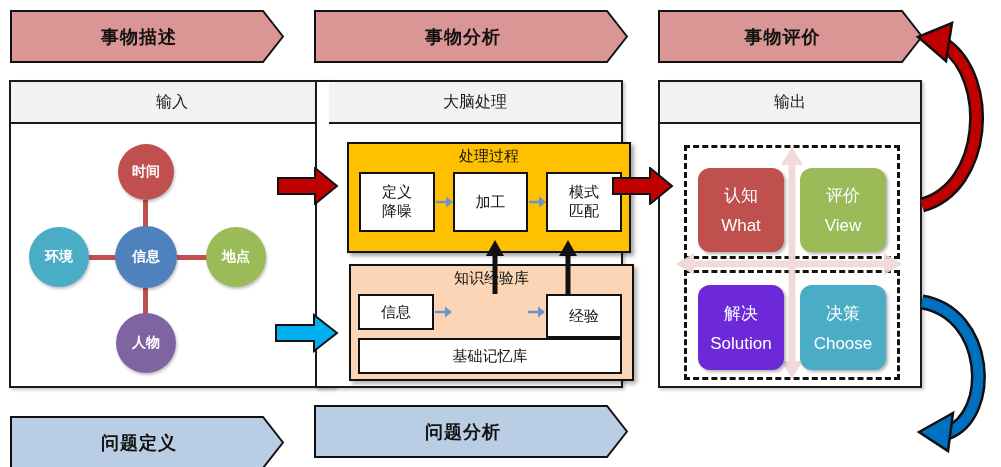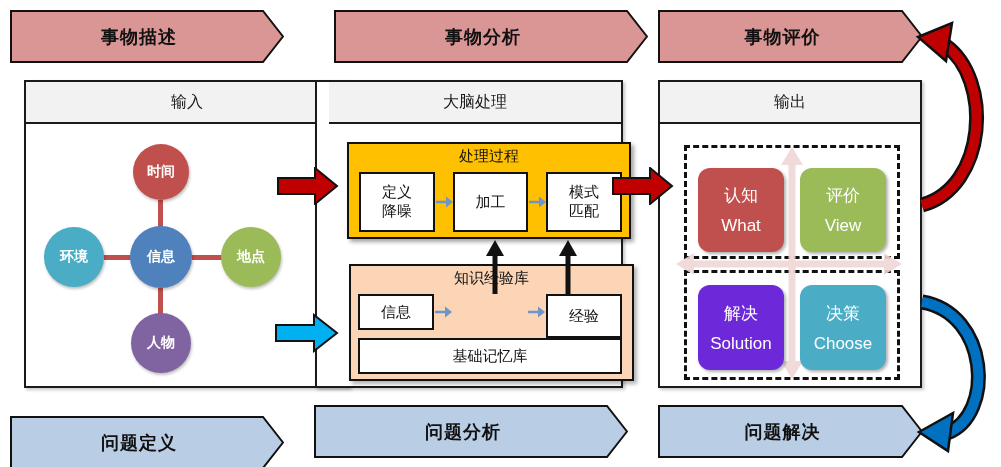--- a/index.html
+++ b/index.html
@@ -24,21 +24,21 @@
   .circle { position:absolute; border-radius:50%; display:flex; align-items:center; justify-content:center;
             color:#fff; font-size:14px; box-shadow:1px 2px 3px rgba(0,0,0,.25);font-weight:bold; }
   .conn { position:absolute; background:#C0504D; }
   .c-time   { left:107px; top:20px;  width:56px; height:56px; background:#C0504D; }
   .c-env    { left:18px;  top:103px; width:60px; height:60px; background:#4BACC6; }
   .c-info   { left:104px; top:102px; width:62px; height:62px; background:#4F81BD; }
   .c-loc    { left:195px; top:103px; width:60px; height:60px; background:#9BBB59; }
   .c-person { left:105px; top:189px; width:60px; height:60px; background:#8064A2; }
 
   
-  .orangebox { position:absolute; left:18px; top:18px; width:284px; height:97px; background:#FFC000;
+  .orangebox { position:absolute; left:18px; top:18px; width:284px; height:111px; background:#FFC000;
                border:2px solid #111; box-shadow:3px 3px 4px rgba(0,0,0,.35); }
   .peachbox  { position:absolute; left:20px; top:140px; width:285px; height:117px; background:#FBD5B5;
                border:2px solid #111; box-shadow:3px 3px 4px rgba(0,0,0,.3); }
   .box-title { text-align:center; font-size:15px; color:#111; margin-top:3px; }
   .wbox { position:absolute; background:#fff; border:2px solid #111; display:flex; align-items:center;
           justify-content:center; text-align:center; font-size:15px; color:#111; white-space:pre-line;
           line-height:1.25; }
   .stepA { left:10px;  top:28px; width:76px; height:60px; }
   .stepB { left:104px; top:28px; width:75px; height:60px; }
   .stepC { left:197px; top:28px; width:76px; height:60px; }
@@ -64,34 +64,34 @@
 <body>
 
 <div id="stage">
 
   <div class="banner" style="left:10px; top:10px; width:274px;">
     <svg width="274" height="53">
       <polygon points="1,1 253,1 273,26.5 253,52 1,52" fill="#D99694" stroke="#111" stroke-width="2"></polygon>
     </svg>
     <span class="lbl">事物描述</span>
   </div>
-  <div class="banner" style="left:314px; top:10px; width:314px;margin-left:20px;">
+  <div class="banner" style="left:314px; top:10px; width:314px;">
     <svg width="314" height="53">
       <polygon points="1,1 293,1 313,26.5 293,52 1,52" fill="#D99694" stroke="#111" stroke-width="2"></polygon>
     </svg>
     <span class="lbl">事物分析</span>
   </div>
   <div class="banner" style="left:658px; top:10px; width:265px;">
     <svg width="265" height="53">
       <polygon points="1,1 244,1 264,26.5 244,52 1,52" fill="#D99694" stroke="#111" stroke-width="2"></polygon>
     </svg>
     <span class="lbl">事物评价</span>
   </div>
 
-  <div class="colbox" style="left:24px; width:326px;">
+  <div class="colbox" style="left:9px; width:326px;">
     <div class="colhead">输入</div>
     <div class="colbody">
       <div class="conn" style="left:132px; top:76px;  width:5px;  height:28px;"></div>
       <div class="conn" style="left:132px; top:164px; width:5px;  height:27px;"></div>
       <div class="conn" style="left:78px;  top:131px; width:28px; height:5px;"></div>
       <div class="conn" style="left:166px; top:131px; width:31px; height:5px;"></div>
       <div class="circle c-time">时间</div>
       <div class="circle c-env">环境</div>
       <div class="circle c-info">信息</div>
       <div class="circle c-person">人物</div>
@@ -185,26 +185,20 @@
       <polygon points="1,1 253,1 273,26.5 253,52 1,52" fill="#B9CDE5" stroke="#111" stroke-width="2"></polygon>
     </svg>
     <span class="lbl">问题定义</span>
   </div>
   <div class="banner" style="left:314px; top:405px; width:314px;">
     <svg width="314" height="53">
       <polygon points="1,1 293,1 313,26.5 293,52 1,52" fill="#B9CDE5" stroke="#111" stroke-width="2"></polygon>
     </svg>
     <span class="lbl">问题分析</span>
   </div>
-  <div class="banner" style="left:658px; top:405px; width:265px;">
-    <svg width="265" height="53">
-      <polygon points="1,1 244,1 264,26.5 244,52 1,52" fill="#B9CDE5" stroke="#111" stroke-width="2"></polygon>
-    </svg>
-    <span class="lbl">问题解决</span>
-  </div>
 
   <svg class="overlay" style="left:277px; top:167px;" width="62" height="38">
     <polygon points="1,11 38,11 38,1 60,19 38,37 38,27 1,27" fill="#C00000" stroke="#111" stroke-width="2"></polygon>
   </svg>
   <svg class="overlay" style="left:612px; top:167px;" width="62" height="38">
     <polygon points="1,11 38,11 38,1 60,19 38,37 38,27 1,27" fill="#C00000" stroke="#111" stroke-width="2"></polygon>
   </svg>
   <svg class="overlay" style="left:275px; top:313px;" width="64" height="40">
     <polygon points="1,12 39,12 39,2 62,20 39,38 39,28 1,28" fill="#00B0F0" stroke="#111" stroke-width="2"></polygon>
   </svg>

